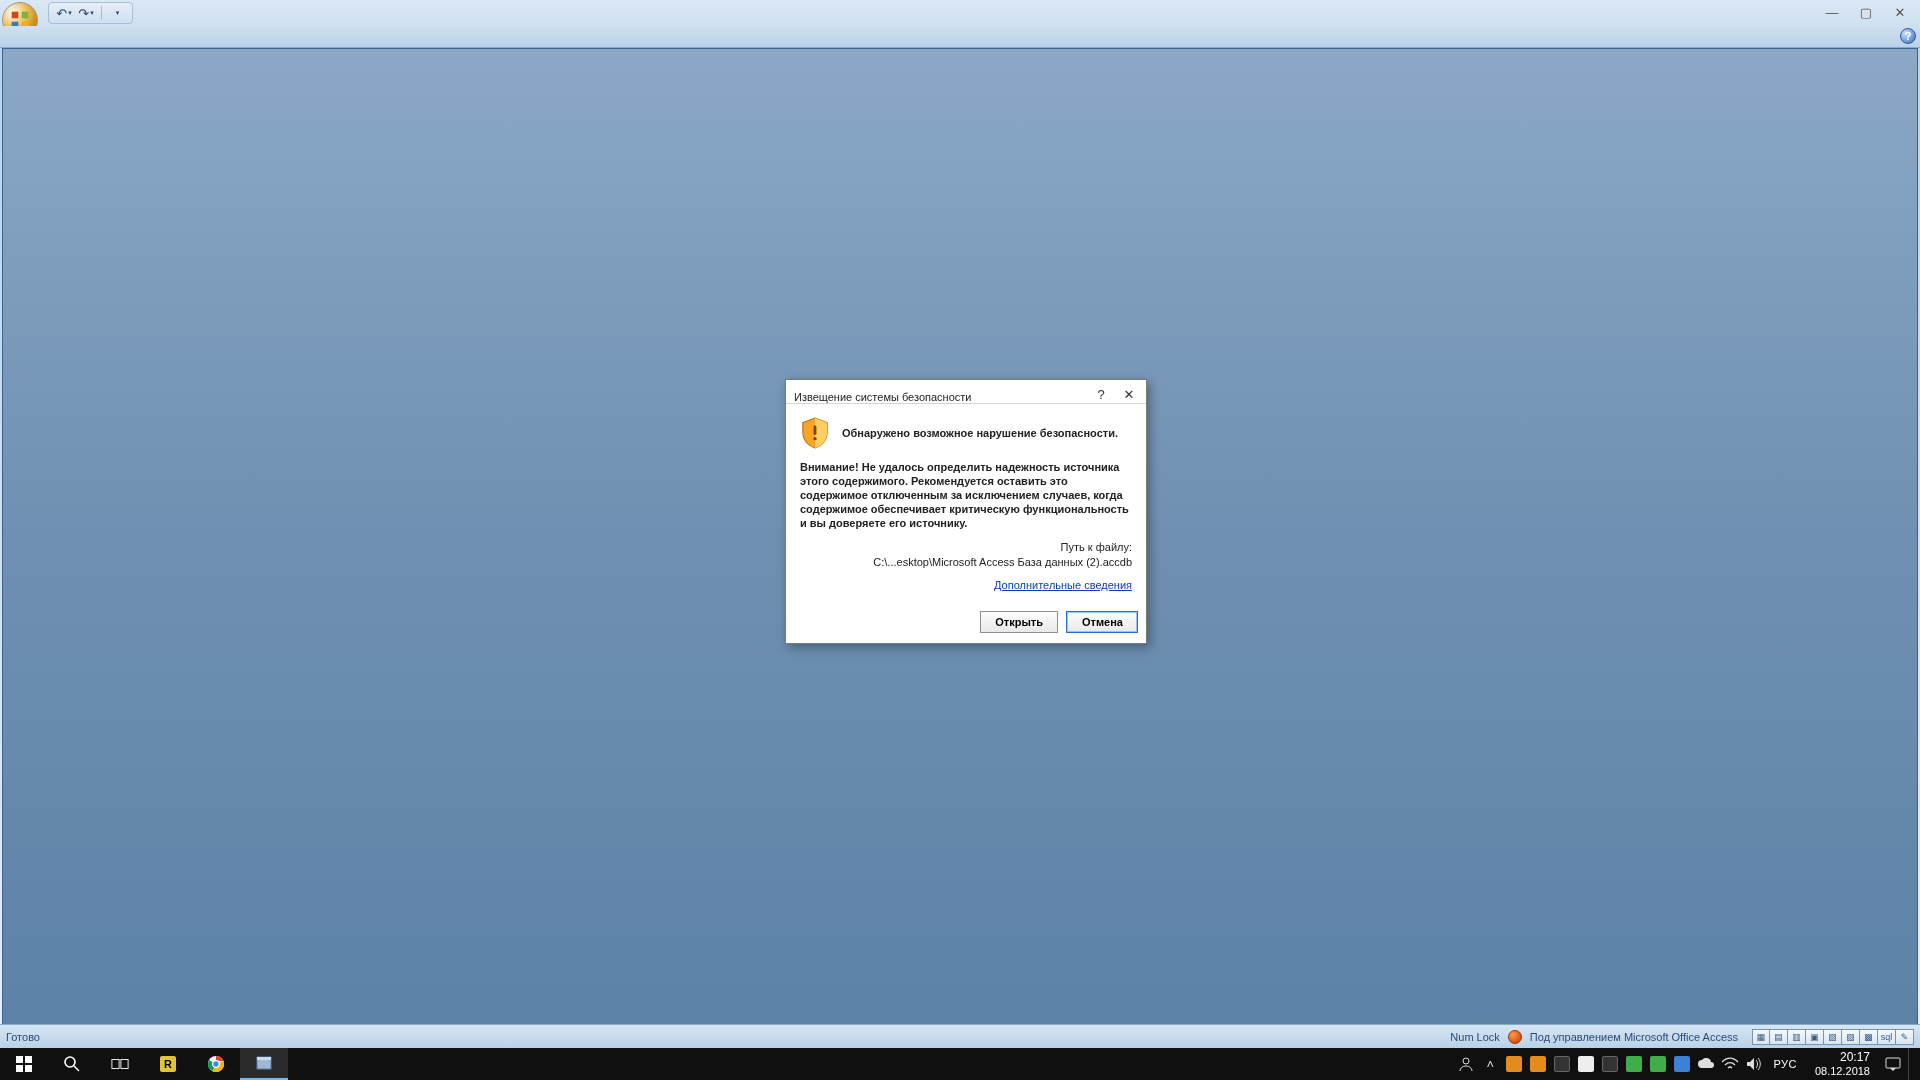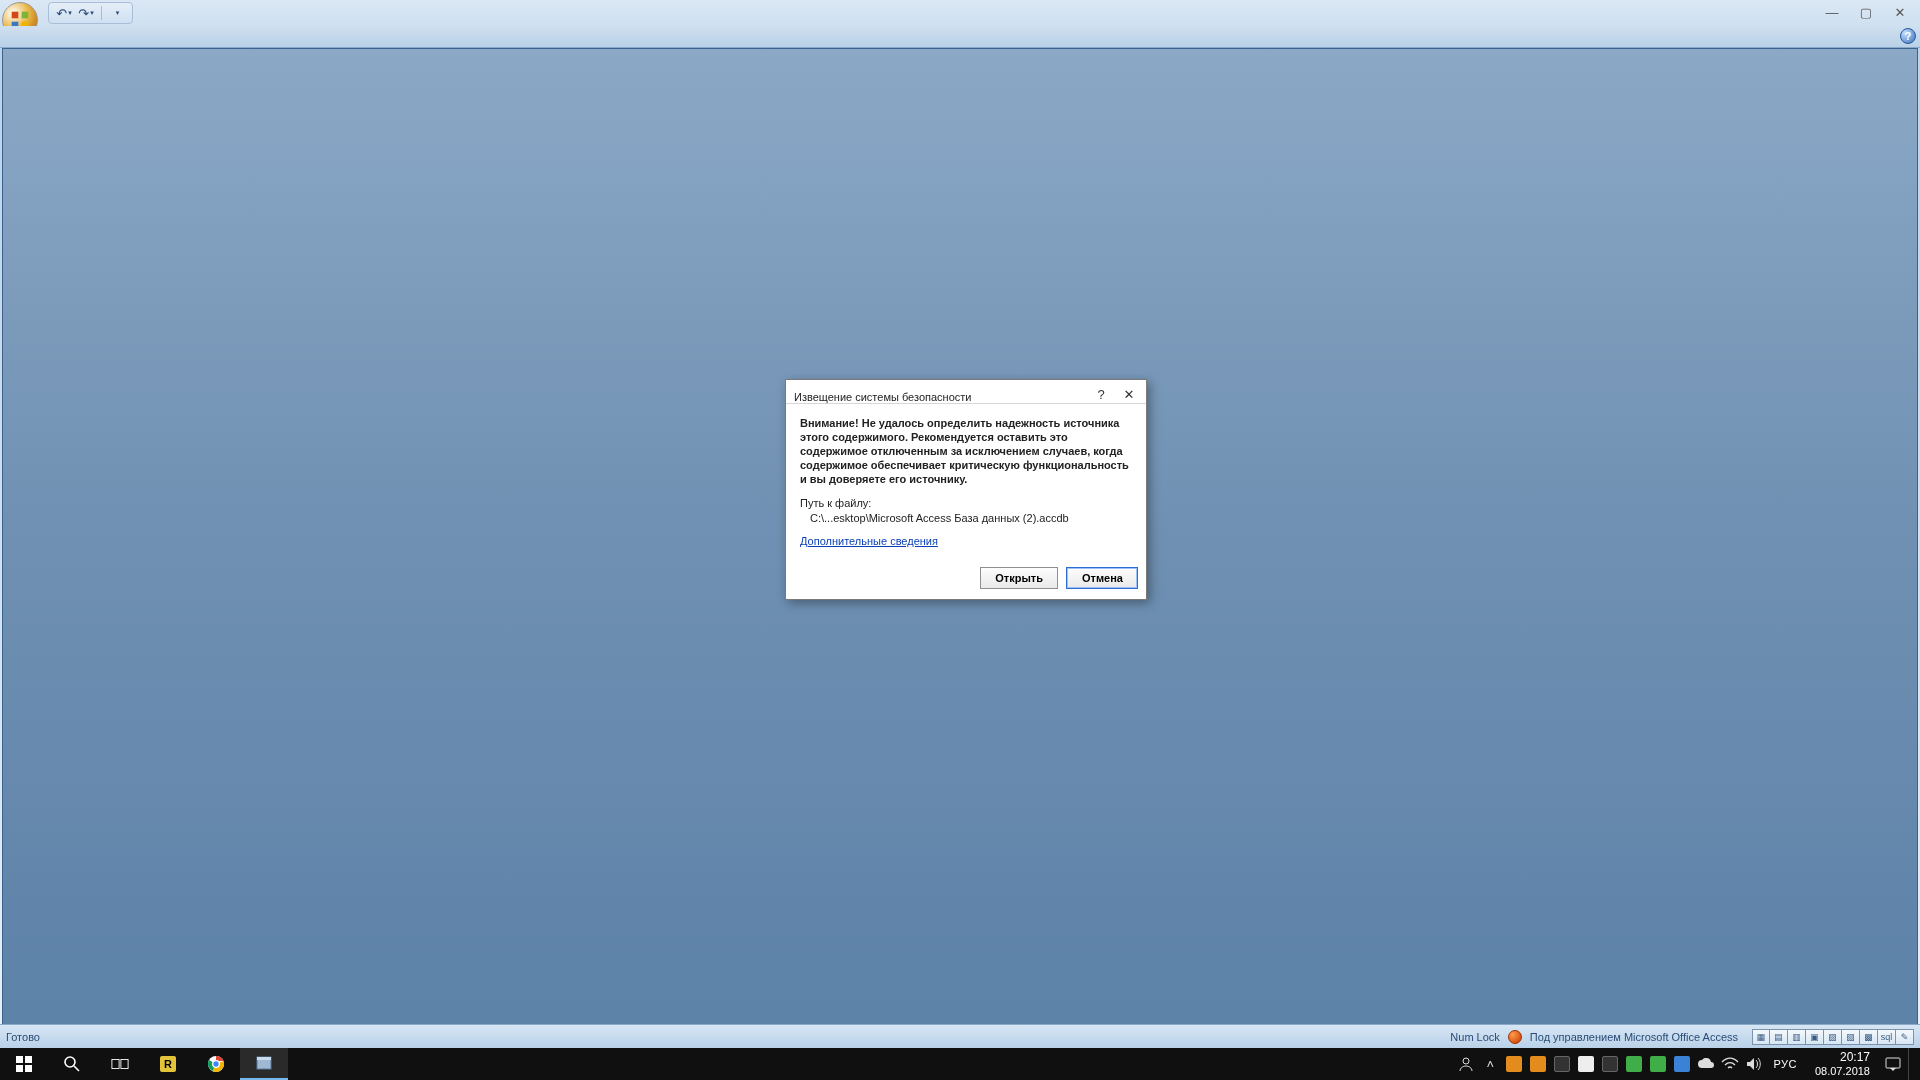--- a/index.html
+++ b/index.html
@@ -92,21 +92,21 @@
 .dlg-title-text { font-size:11px; }
 .dlg-title-ctrls { margin-left:auto; display:flex; gap:10px; }
 .dlg-title-btn { width:18px;height:18px;display:flex;align-items:center;justify-content:center;font-size:13px;color:#333;cursor:default;}
 .dlg-body { padding:12px 14px 10px 14px; }
 .dlg-head { display:flex; align-items:center; gap:12px; margin-bottom:10px;}
 .shield {
   width:30px;height:34px;
 }
 .dlg-head-text { font-weight:bold; font-size:11px; flex:1;}
 .dlg-warn { font-weight:bold; font-size:11px; line-height:1.28; margin-bottom:10px;}
-.dlg-row { font-size:11px; margin-bottom:8px; line-height:1.35;}
+.dlg-row { font-size:11px; margin-bottom:8px; line-height:1.35;text-align:right;}
 .dlg-path-label { display:inline-block; }
 .dlg-path-value { display:inline-block; margin-left:10px;}
 .dlg-link { color:#0a3fb5; text-decoration:underline; cursor:pointer; font-size:11px;}
 .dlg-buttons {
   display:flex; justify-content:flex-end; gap:8px; padding:0 8px 10px 0;
 }
 .dlg-btn {
   min-width:72px; height:22px; font-size:11px;
   background:linear-gradient(#fdfdfd,#e9e9e9);
   border:1px solid #8f8f8f; padding:0 14px; cursor:default;font-weight:bold;
@@ -218,20 +218,29 @@
     <div class="dlg-title-ctrls">
       <div class="dlg-title-btn">
           <span>?</span>
         </div>
       <div class="dlg-title-btn">
           <span>✕</span>
         </div>
     </div>
   </div>
   <div class="dlg-body">
+    <div class="dlg-head">
+      <svg class="shield" viewBox="0 0 32 36">
+        <path d="M16 2 L29 7 V17 C29 26 23 32 16 34 C9 32 3 26 3 17 V7 Z" fill="#f6a623" stroke="#c0701a" stroke-width="1.2"></path>
+        <path d="M16 2 L29 7 V17 C29 26 23 32 16 34 Z" fill="#ffcf63"></path>
+        <rect x="14.5" y="10" width="3" height="10" rx="1.5" fill="#7a4500"></rect>
+        <circle cx="16" cy="24" r="1.8" fill="#7a4500"></circle>
+      </svg>
+      <div class="dlg-head-text">Обнаружено возможное нарушение безопасности.</div>
+    </div>
     <div class="dlg-warn">Внимание! Не удалось определить надежность источника этого содержимого. Рекомендуется оставить это содержимое отключенным за исключением случаев, когда содержимое обеспечивает критическую функциональность и вы доверяете его источнику.</div>
     <div class="dlg-row">
       <span class="dlg-path-label">Путь к файлу:</span>
       <span class="dlg-path-value">C:\...esktop\Microsoft Access База данных (2).accdb</span>
     </div>
     <div class="dlg-row">
       <span class="dlg-link">Дополнительные сведения</span>
     </div>
   </div>
   <div class="dlg-buttons">
@@ -328,21 +337,21 @@
     </div>
     <div class="tray-icon">
       <svg viewBox="0 0 18 14">
           <path d="M2 5h3l4-4v12l-4-4H2z" fill="#ddd"></path>
           <path d="M11 3c2 2 2 6 0 8M13 1c3 3 3 9 0 12" fill="none" stroke="#ddd"></path>
         </svg>
     </div>
     <div class="tray-lang">РУС</div>
     <div class="tray-clock">
       <div>20:17</div>
-      <div>08.07.2018</div>
+      <div>08.12.2018</div>
     </div>
     <div class="tray-icon">
       <svg viewBox="0 0 18 16">
           <rect x="2" y="2" width="14" height="10" rx="1" fill="none" stroke="#ddd"></rect>
           <path d="M6 12l3 3 3-3" fill="#ddd"></path>
         </svg>
     </div>
     <div class="show-desktop"></div>
   </div>
 </div>

